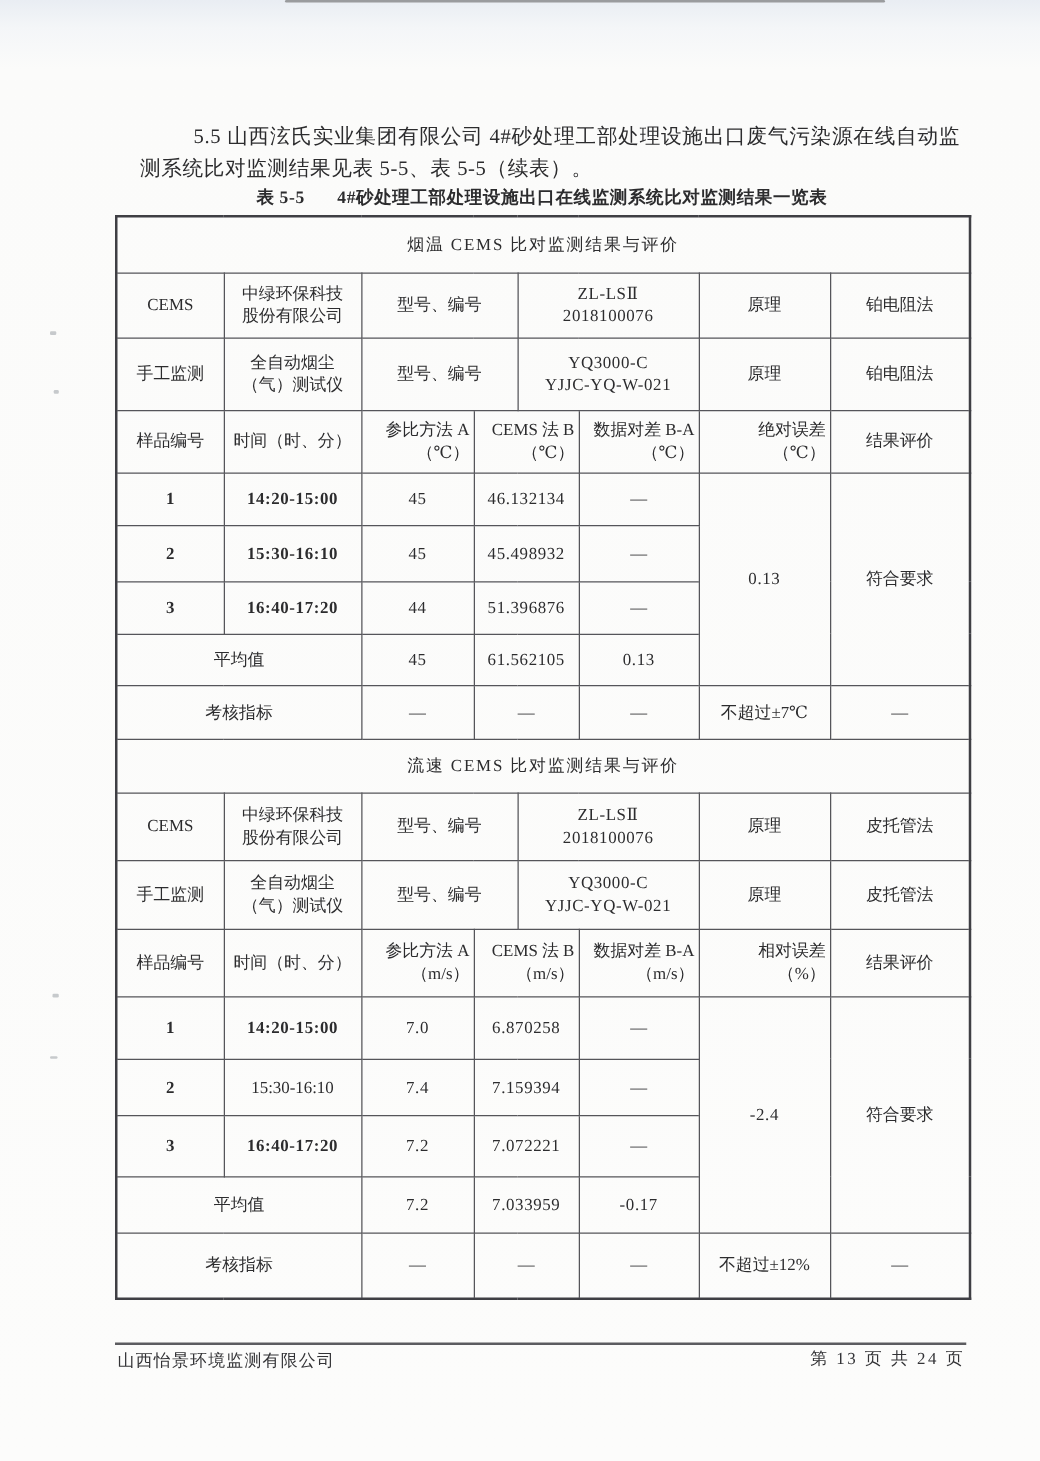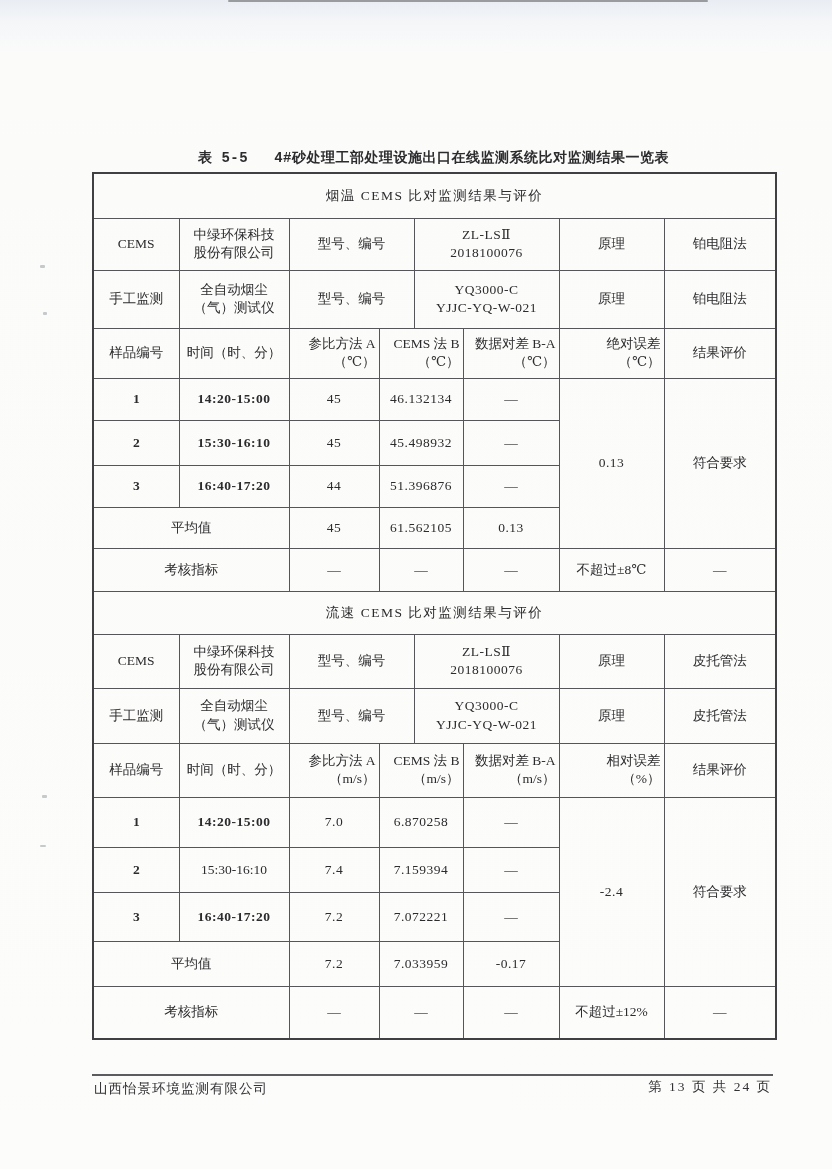--- a/index.html
+++ b/index.html
@@ -20,21 +20,21 @@
     background:#6e6e70;opacity:.65;border-radius:2px;
   }
   .speck{position:absolute;background:#9aa0a6;opacity:.55;border-radius:1px;}
   .heading{
     position:absolute;top:96px;left:112px;width:656px;
     font-size:16.5px;line-height:26px;text-align:justify;
     text-indent:2.6em;margin:0;letter-spacing:.5px;
   }
   .caption{
     position:absolute;top:149px;left:92px;width:683px;
-    text-align:center;font-weight:bold;font-size:14px;letter-spacing:.5px;font-family:Liberation Mono, monospace;
+    text-align:center;font-weight:bold;font-size:14px;letter-spacing:.5px;
   }
   .caption .cap-label{margin-right:26px;}
   table.cmp{
     position:absolute;top:172px;left:92px;
     width:683px;border-collapse:collapse;table-layout:fixed;
     background:transparent;
   }
   table.cmp td{
     border:1px solid #55555a;
     text-align:center;vertical-align:middle;
@@ -63,20 +63,21 @@
 </head>
 <body>
 
 <div class="page">
   <div class="top-scan-line"></div>
   <div class="speck" style="top:265px;left:40px;width:5px;height:3px;"></div>
   <div class="speck" style="top:312px;left:43px;width:4px;height:3px;"></div>
   <div class="speck" style="top:795px;left:42px;width:5px;height:3px;"></div>
   <div class="speck" style="top:845px;left:40px;width:6px;height:2px;"></div>
 
+  <p class="heading">5.5 山西泫氏实业集团有限公司 4#砂处理工部处理设施出口废气污染源在线自动监测系统比对监测结果见表 5-5、表 5-5（续表）。</p>
 
   <div class="caption">
     <span class="cap-label">表 5-5</span><span>4#砂处理工部处理设施出口在线监测系统比对监测结果一览表</span>
   </div>
 
   <table class="cmp">
     <colgroup>
       <col style="width:86px">
         <col style="width:110px">
         <col style="width:90px">
@@ -175,21 +176,21 @@
         <td class="num">45</td>
         <td colspan="2" class="num">61.562105</td>
         <td class="num">0.13</td>
       </tr>
 
       <tr style="height:43px">
         <td colspan="2">考核指标</td>
         <td>—</td>
         <td colspan="2">—</td>
         <td>—</td>
-        <td>不超过±8℃</td>
+        <td>不超过±7℃</td>
         <td>—</td>
       </tr>
 
       <tr style="height:43px">
         <td colspan="8" class="sec-title">流速 CEMS 比对监测结果与评价</td>
       </tr>
 
       <tr style="height:54px">
         <td>CEMS</td>
         <td class="two-line">

